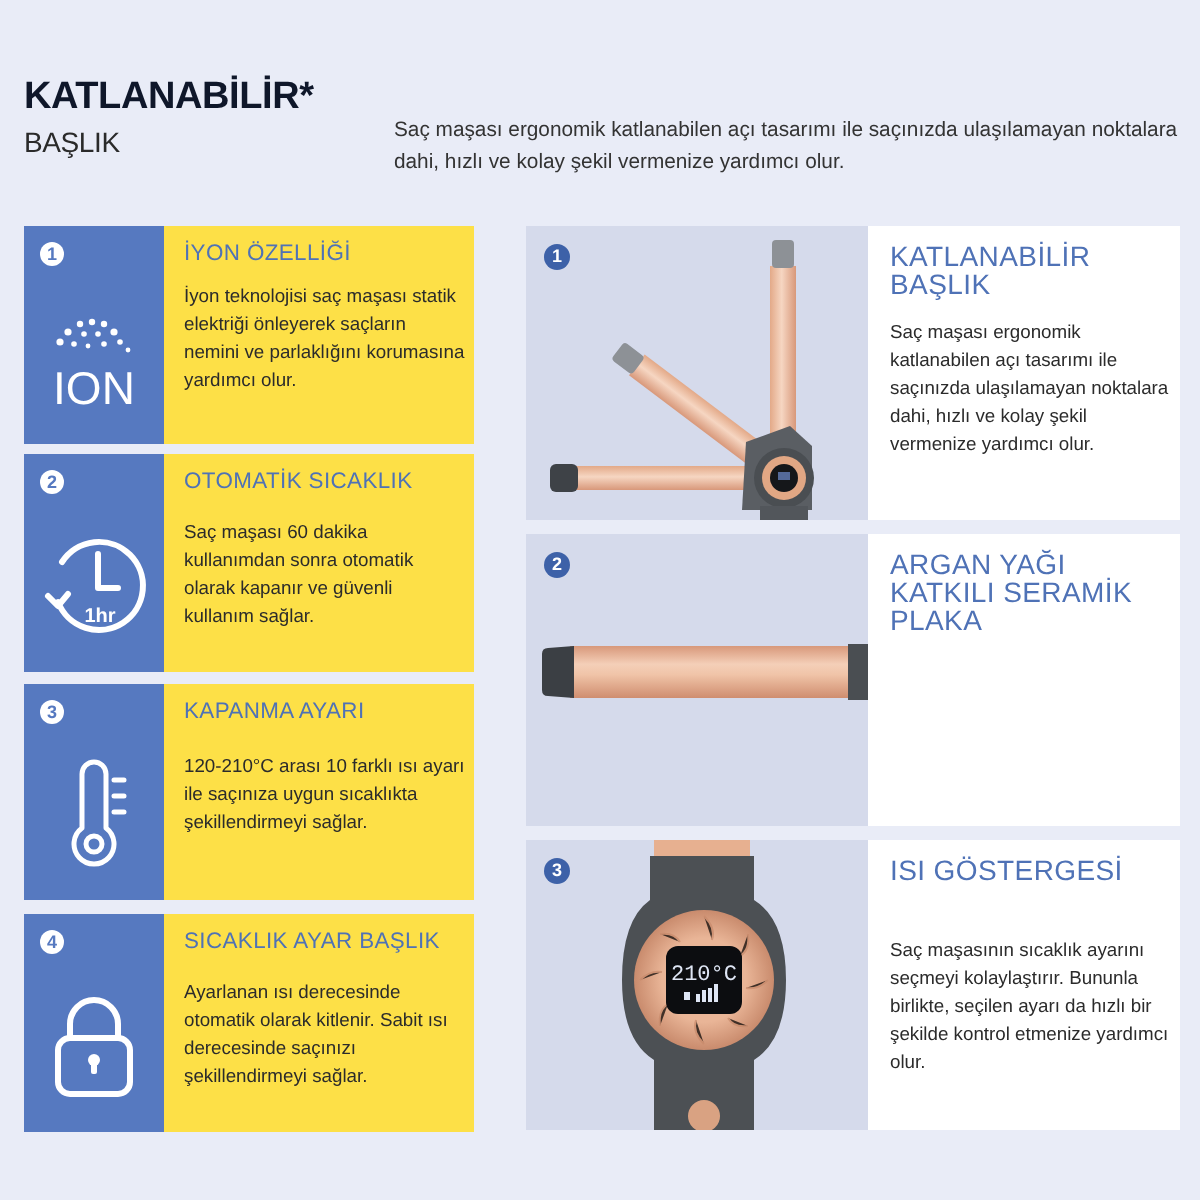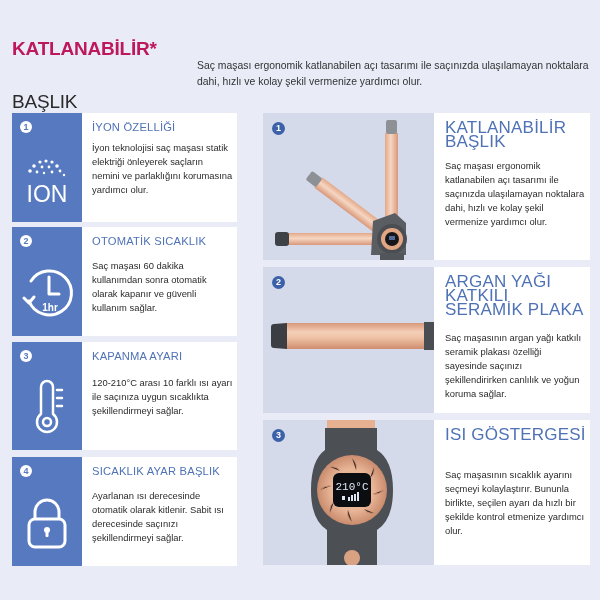--- a/index.html
+++ b/index.html
@@ -1,34 +1,34 @@
 <!DOCTYPE html>
 <html><head>
 <meta charset="utf-8">
 <style>
   *{box-sizing:border-box;margin:0;padding:0;}
   html,body{width:600px;height:600px;overflow:hidden;}
   body{background:#e9ecf7;font-family:"Liberation Sans",sans-serif;position:relative;color:#222;}
-  .title-main{position:absolute;left:12px;top:38px;font-size:19px;font-weight:bold;color:#be185d;letter-spacing:-0.2px;}
-  .title-sub{position:absolute;left:12px;top:63px;font-size:19px;color:#2a2a2a;letter-spacing:-0.2px;margin-top:28px;}
+  .title-main{position:absolute;left:12px;top:38px;font-size:19px;font-weight:bold;color:#0f172a;letter-spacing:-0.2px;}
+  .title-sub{position:absolute;left:12px;top:63px;font-size:14px;color:#2a2a2a;letter-spacing:-0.2px;}
   .intro{position:absolute;left:197px;top:58px;width:400px;font-size:10.4px;line-height:16px;color:#333;}
 
   .lcard{position:absolute;left:12px;width:225px;display:flex;}
   .lcard .bluepanel{width:70px;height:100%;background:#5679c0;position:relative;}
-  .lcard .whitepanel{flex:1;background:#ffffff;padding:8px 0 0 10px;}
+  .lcard .whitepanel{flex:1;background:#fde047;padding:8px 0 0 10px;}
   .num{position:absolute;left:8px;top:8px;width:12px;height:12px;border-radius:50%;background:#fff;color:#5679c0;font-size:9px;font-weight:bold;text-align:center;line-height:12px;}
   .ltitle{font-size:11.2px;color:#4f72b6;letter-spacing:0.2px;margin-bottom:8px;}
   .ltext{font-size:9.4px;line-height:14px;color:#2b2b2b;padding-right:4px;}
   .icon-wrap{position:absolute;left:0;right:0;top:32px;display:flex;justify-content:center;}
 
   .rcard{position:absolute;left:263px;width:327px;display:flex;}
   .rcard .imgpanel{width:171px;height:100%;background:#d5daeb;position:relative;overflow:hidden;}
   .rcard .textpanel{flex:1;background:#fff;padding:8px 0 0 11px;}
   .rnum{position:absolute;left:9px;top:9px;width:13px;height:13px;border-radius:50%;background:#3d61a8;color:#fff;font-size:9px;font-weight:bold;text-align:center;line-height:13px;}
-  .rtitle{font-size:17px;color:#4f72b6;line-height:14px;letter-spacing:0.2px;margin-bottom:10px;}
+  .rtitle{font-size:14px;color:#4f72b6;line-height:14px;letter-spacing:0.2px;margin-bottom:10px;}
   .rtext{font-size:9.4px;line-height:14px;color:#2b2b2b;}
 </style>
 </head>
 <body>
 
 <div class="title-main">KATLANABİLİR*</div>
 <div class="title-sub">BAŞLIK</div>
 <div class="intro">Saç maşası ergonomik katlanabilen açı tasarımı ile saçınızda ulaşılamayan noktalara dahi, hızlı ve kolay şekil vermenize yardımcı olur.</div>
 
 <div class="lcard" style="top:113px;height:109px;">
@@ -168,21 +168,20 @@
             <stop offset="1" stop-color="#cf8d6f"></stop>
         </linearGradient>
       </defs>
       <rect x="22" y="56" width="140" height="26" fill="url(#rgB)"></rect>
       <path d="M8 60 Q8 57 11 57 L24 56 L24 82 L11 81 Q8 81 8 78 Z" fill="#3b3f44"></path>
       <rect x="161" y="55" width="10" height="28" fill="#4a4e52"></rect>
     </svg>
   </div>
   <div class="textpanel">
     <div class="rtitle" style="width:140px;margin-bottom:14px;">ARGAN YAĞI KATKILI SERAMİK PLAKA</div>
-    <div class="rtext" style="width:140px;">Saç maşasının argan yağı katkılı seramik plakası özelliği sayesinde saçınızı şekillendirirken canlılık ve yoğun koruma sağlar.</div>
   </div>
 </div>
 
 <div class="rcard" style="top:420px;height:145px;">
   <div class="imgpanel">
     <div class="rnum">3</div>
     <svg width="171" height="145" viewBox="0 0 171 145" style="position:absolute;left:0;top:0;">
       <defs>
         <radialGradient id="rgD" cx="0.5" cy="0.5" r="0.5">
           <stop offset="0.6" stop-color="#e9b597"></stop>

